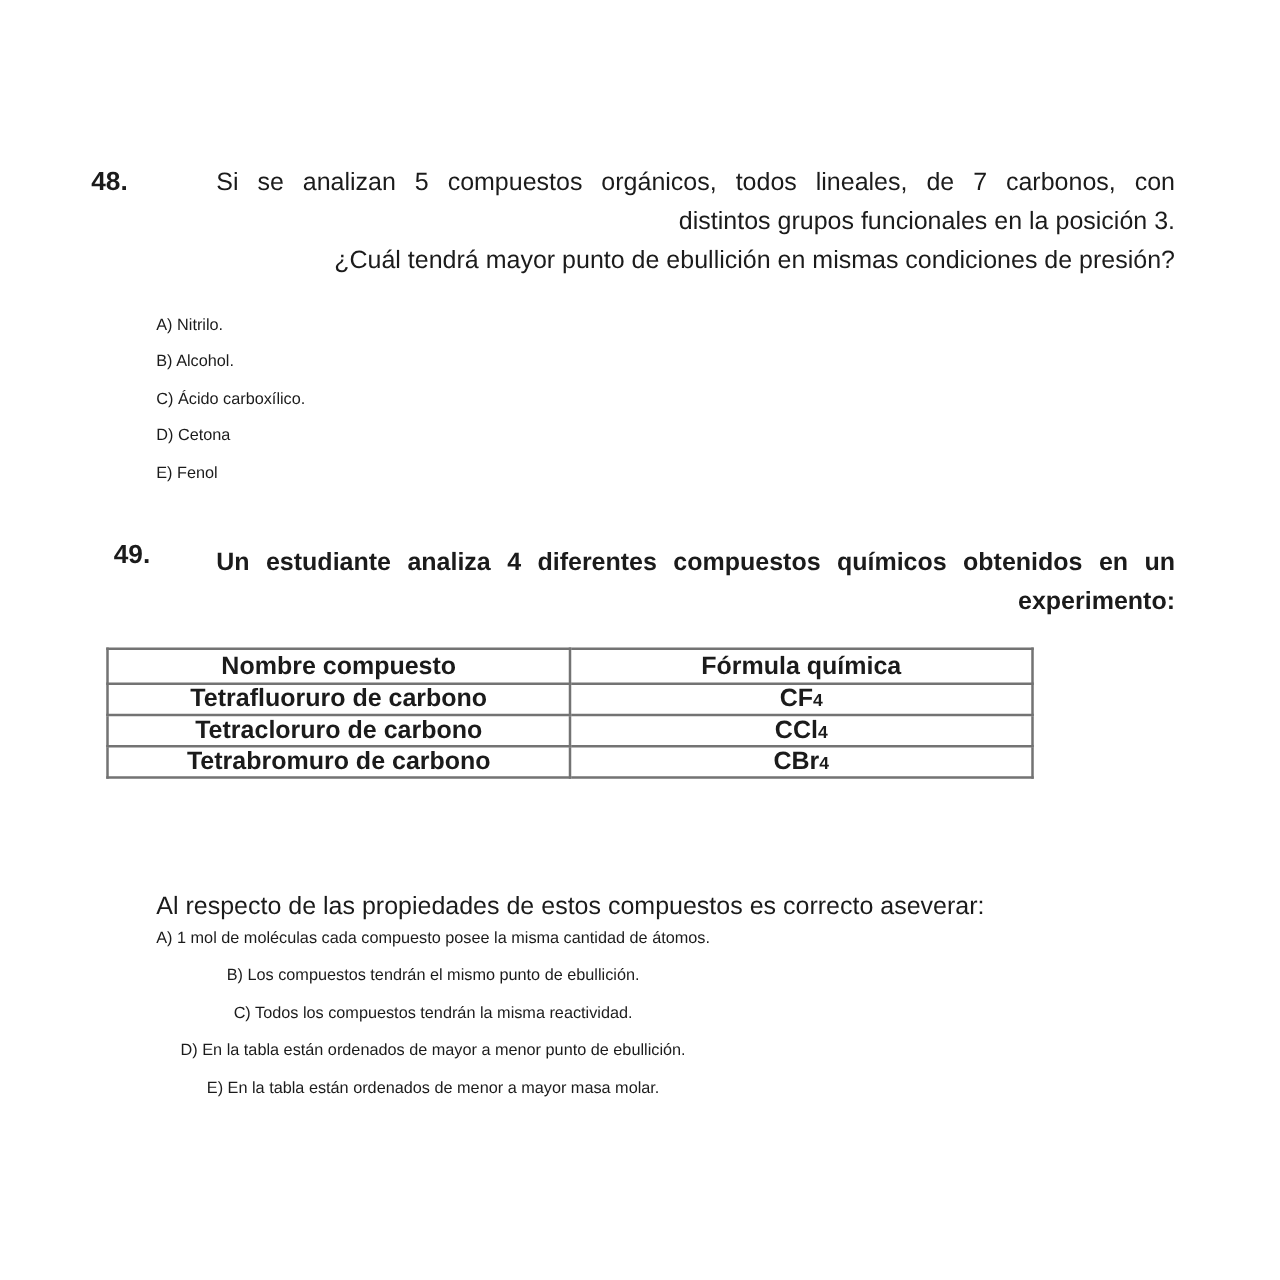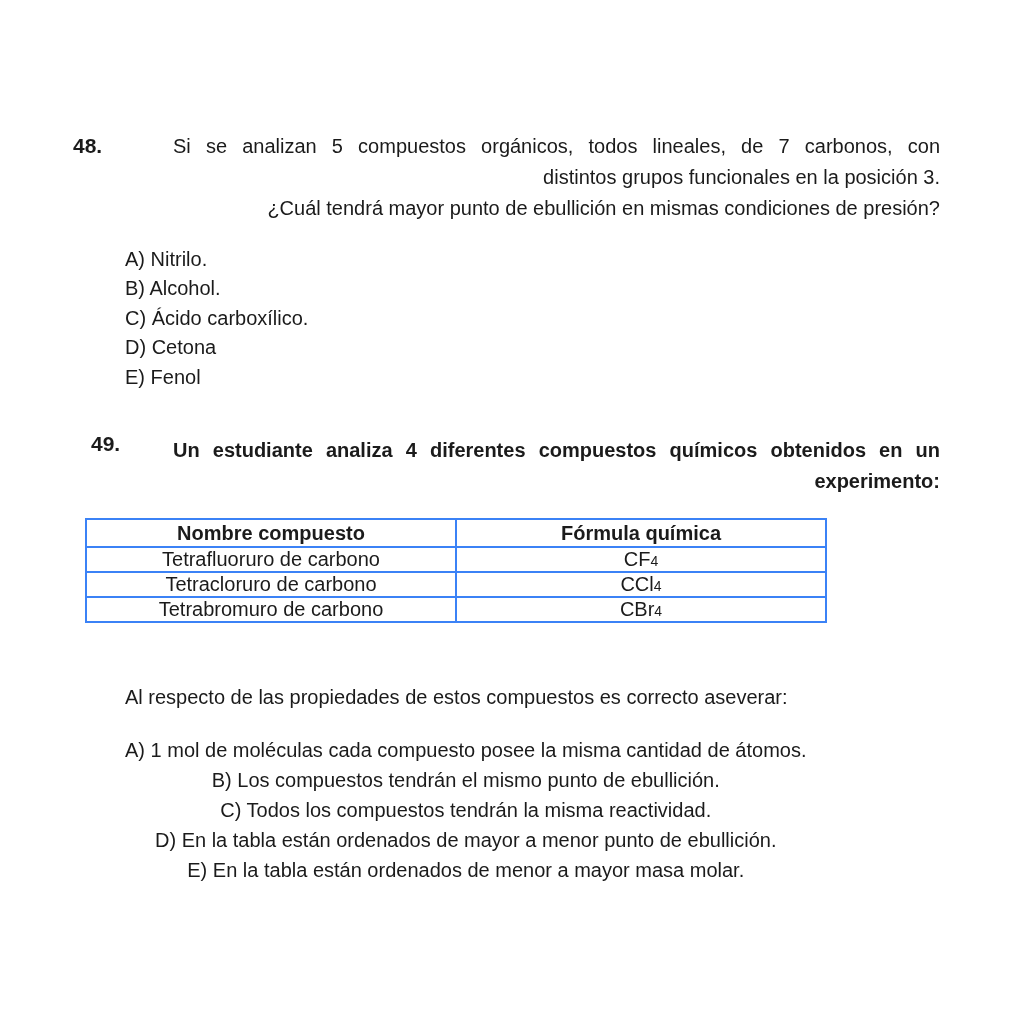--- a/index.html
+++ b/index.html
@@ -27,48 +27,49 @@
     font-size: 20px;
     line-height: 31px;
   }
   .text-line { text-align: right; }
   .text-line.just {
     text-align: justify;
     text-align-last: justify;
     margin-left: 48px;
   }
   .options {
-    font-size: 20px;
+    font-size: 13px;
     line-height: 29.4px;
   }
   .option-line { white-space: nowrap; }
 
   table.compounds {
     border-collapse: collapse;
     table-layout: fixed;
     width: 742px;
     font-size: 20px;
   }
   table.compounds th, table.compounds td {
-    border: 2px solid #3b82f6;
+    border: 2px solid #737373;
     text-align: center;
     vertical-align: middle;
     padding: 0;
     overflow: hidden;
   }
   table.compounds th { height: 26px; font-weight: bold; }
-  table.compounds td { height: 23px; font-weight: normal; }
+  table.compounds td { height: 23px; font-weight: bold; }
 
   .fsub {
     font-size: 14px;
   }
   .statement {
     font-size: 20px;
     line-height: 29px;
     white-space: nowrap;
+    margin-top: 28px;
   }
 </style>
 </head>
 <body>
 
 <div class="abs q-num" style="left:73px; top:130px;">48.</div>
 
 <div class="abs q-body" style="left:125px; top:131px;">
   <div class="text-line just">Si se analizan 5 compuestos orgánicos, todos lineales, de 7 carbonos, con</div>
   <div class="text-line">distintos grupos funcionales en la posición 3.</div>

